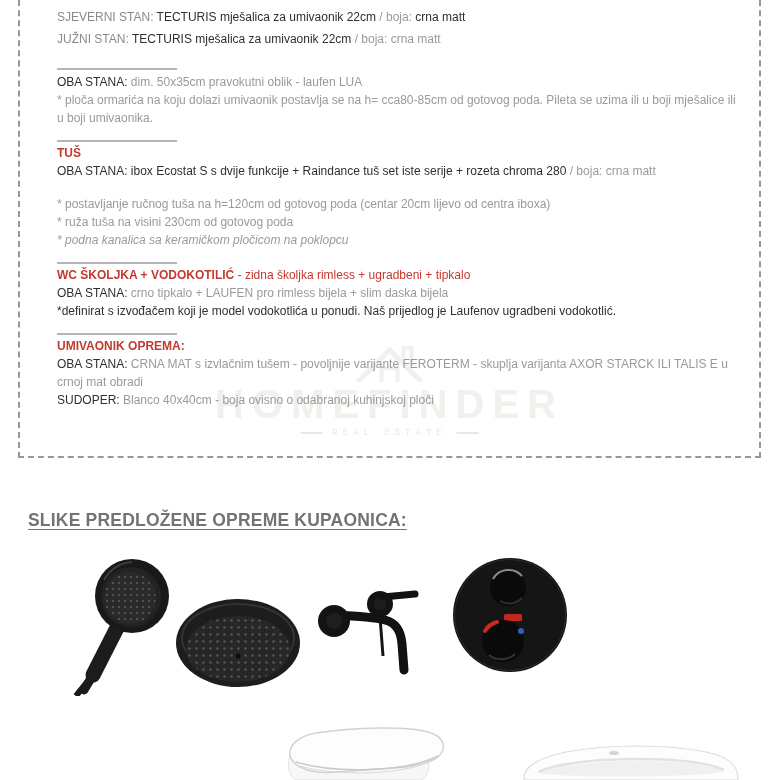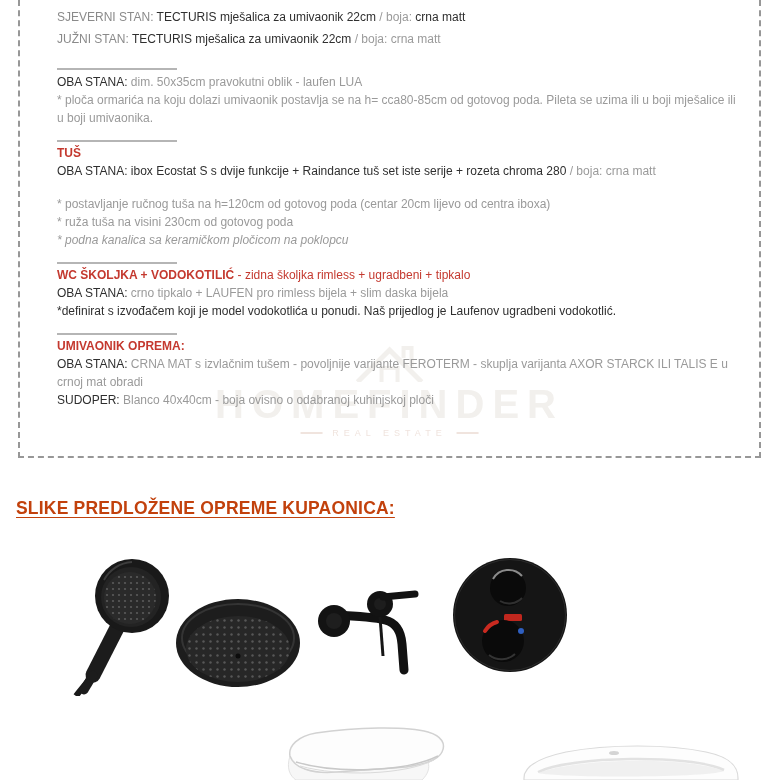--- a/index.html
+++ b/index.html
@@ -10,42 +10,42 @@
   
   .spec-box{position:absolute;left:18px;top:-30px;width:743px;height:488px;
             border:2px dashed var(--border-dash,#979797);box-sizing:border-box;}
 
   
   .watermark{position:absolute;left:50%;top:372px;transform:translateX(-50%);
              text-align:right;z-index:0;pointer-events:none;white-space:nowrap;}
   .wm-house{display:block;margin:0 auto 2px auto;}
   .wm-brand{font-size:40px;font-weight:bold;letter-spacing:8px;color:#f2f0ed;line-height:40px;}
   .wm-tagline{margin-top:4px;font-size:9px;letter-spacing:5px;color:#f0e4de;
-              display:flex;align-items:center;justify-content:center;gap:10px;}
+              display:flex;align-items:center;justify-content:center;gap:10px;font-family:Liberation Mono, monospace;}
   .wm-dash{display:inline-block;width:22px;height:2px;background:#f0e4de;}
 
   
   .box-content{position:absolute;left:37px;top:34px;width:684px;z-index:1;}
   .line{margin:0;font-size:12px;line-height:18px;color:var(--muted,#9a9a9a);}
   .intro-line{line-height:22px;}
   .t-label{color:var(--label,#8a8a8a);font-weight:normal;}
   .t-strong{color:var(--strong,#2f2f2f);font-weight:normal;}
   .t-muted{color:var(--muted,#9a9a9a);}
   .t-italic{font-style:italic;}
   .t-red{color:var(--red,#c4392f);}
   .t-bold{font-weight:bold;}
   .section{margin-top:13px;}
   .section:first-child{margin-top:18px;}
   .sep{width:120px;height:2px;background:var(--separator,#b5b5b5);margin-bottom:3px;}
   .heading{line-height:17px;}
   .spacer{height:15px;}
 
   
-  .gallery-title{position:absolute;left:16px;top:498px;margin:0;
-                 font-size:17.5px;font-weight:bold;color:#c2410c;letter-spacing:.2px;
+  .gallery-title{position:absolute;left:16px;top:498px;margin:12px;
+                 font-size:17.5px;font-weight:bold;color:#737373;letter-spacing:.2px;
                  text-decoration:underline;text-underline-offset:3px;}
   .gallery{position:absolute;inset:0;}
   .product{position:absolute;}
   .p-hand-shower{left:68px;top:556px;}
   .p-overhead{left:172px;top:596px;}
   .p-faucet{left:313px;top:584px;}
   .p-thermostat{left:452px;top:557px;}
   .p-toilet{left:276px;top:722px;}
   .p-basin{left:518px;top:742px;}
 </style>

